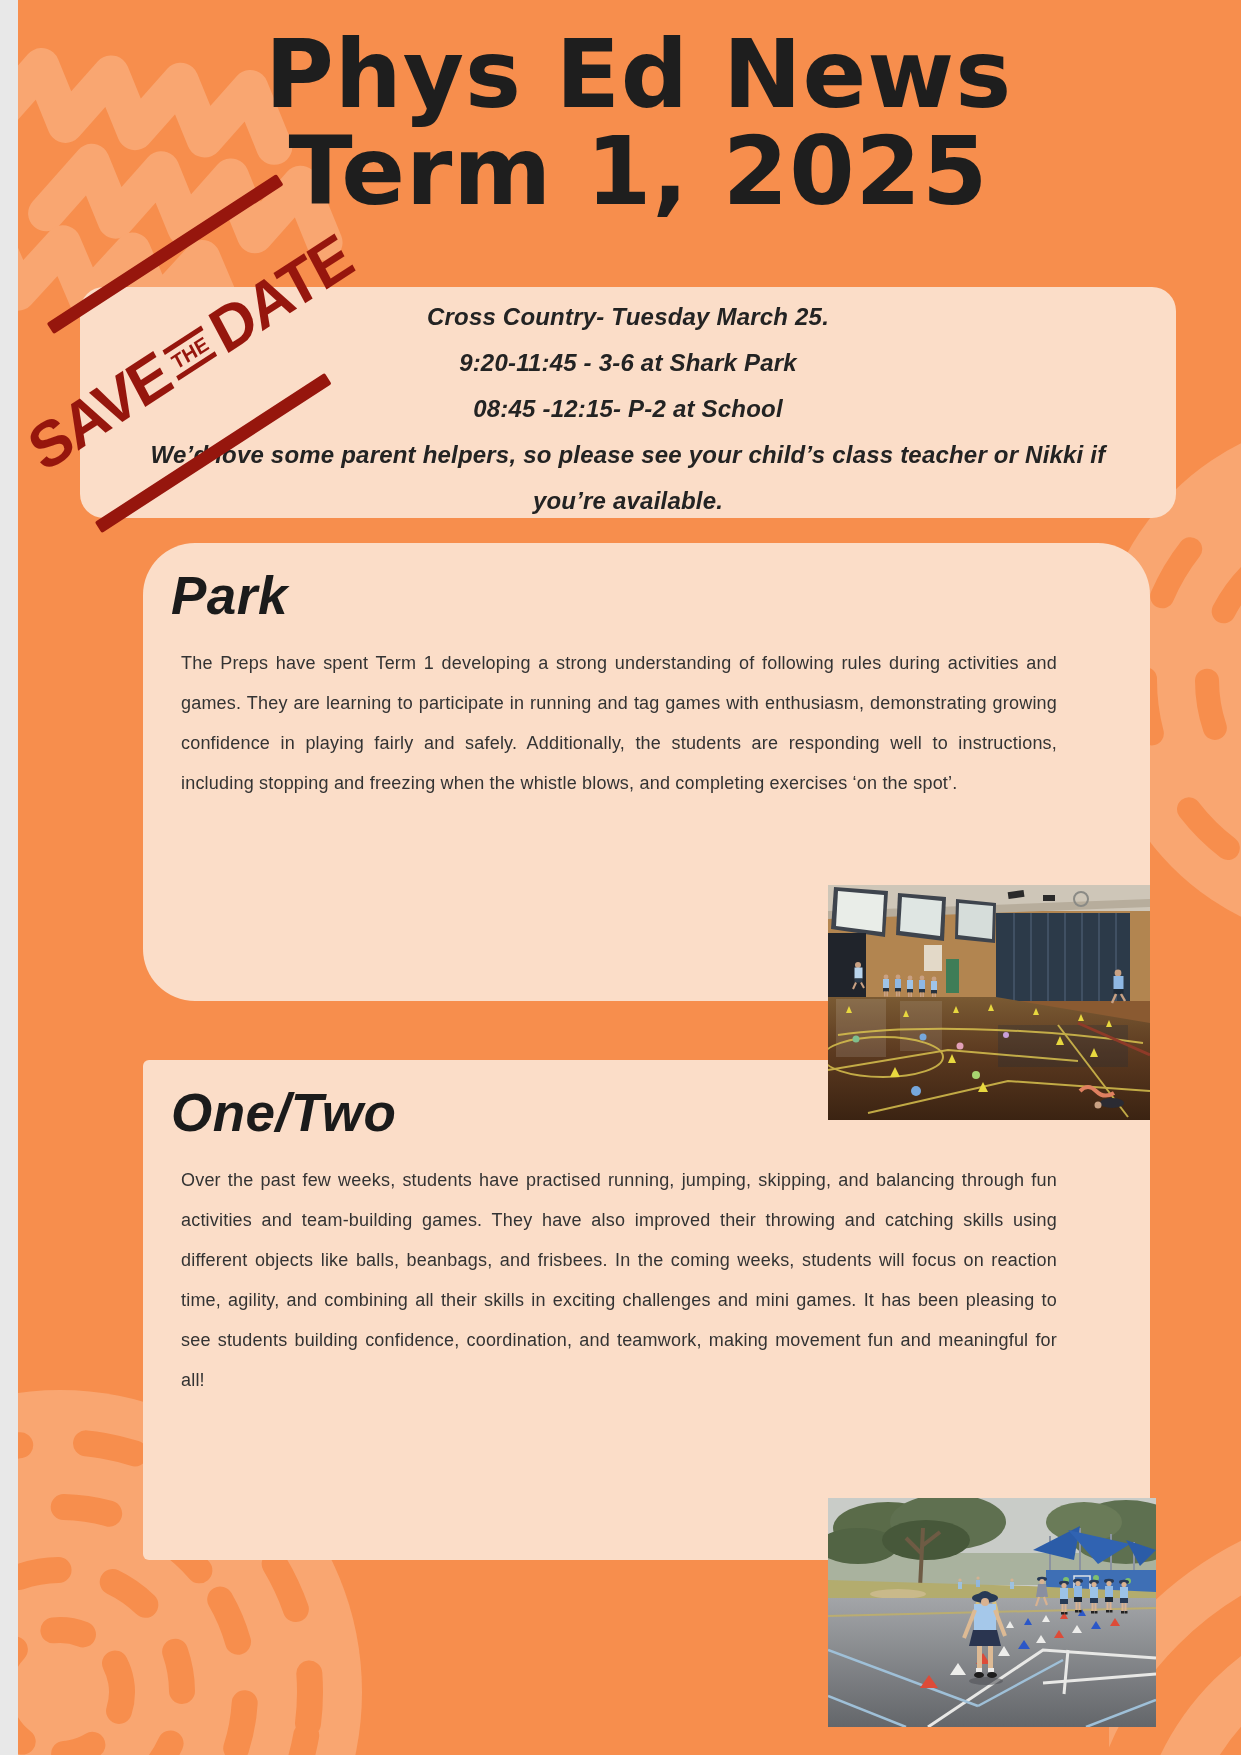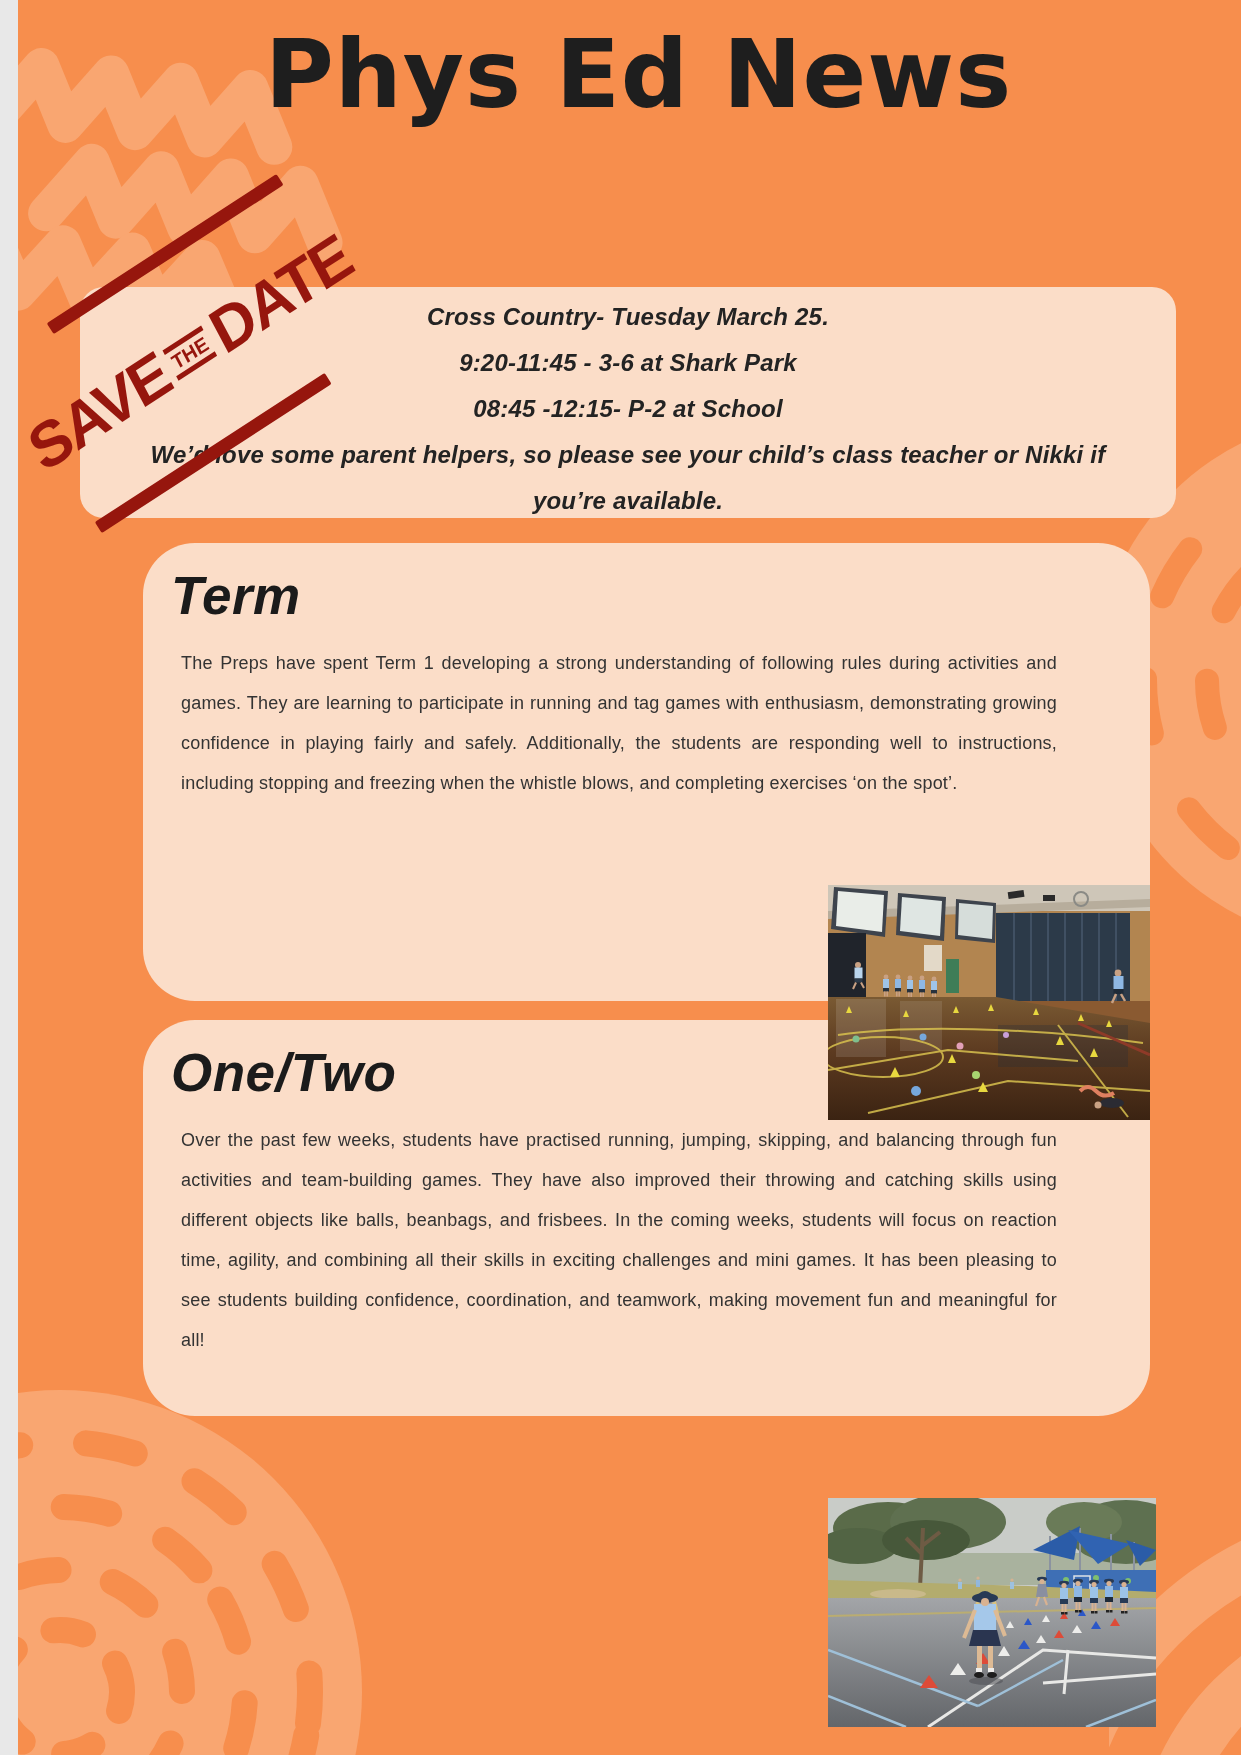--- a/index.html
+++ b/index.html
@@ -58,21 +58,21 @@
     border-top:5px solid #96160D;border-bottom:5px solid #96160D;
     padding:2px 3px;
   }
   
   .card{
     position:absolute;left:125px;width:1007px;
     background:#FBDDC8;border-radius:52px;z-index:1;
     box-sizing:border-box;
   }
   .card-prep{top:543px;height:458px;}
-  .card-onetwo{top:1020px;height:396px;}
+  .card-onetwo{top:1060px;height:500px;border-radius:6px;}
   .card h2{
     margin:24px 0 0 28px;
     font-style:italic;font-weight:900;
     font-size:53px;line-height:1.1;color:#1b1b1b;
     letter-spacing:0.5px;
   }
   .card p{
     margin:18px 0 0 38px;width:876px;
     font-size:18px;line-height:40px;
     text-align:justify;color:#333333;letter-spacing:0.2px;
@@ -117,41 +117,42 @@
 
   <svg class="deco" style="right:0;bottom:0;" width="150" height="260" viewBox="0 0 150 260">
     <g fill="none" stroke="#F9A671">
       <circle cx="300" cy="380" r="250" stroke-width="52"></circle>
       <circle cx="300" cy="380" r="350" stroke-width="48"></circle>
     </g>
   </svg>
 
   <h1 class="title">
     <span>Phys Ed News</span><br>
+    <span>Term 1, 2025</span>
   </h1>
 
   <section class="save-panel">
     <p>Cross Country- Tuesday March 25.</p>
     <p>9:20-11:45 -  3-6 at Shark Park</p>
     <p>08:45 -12:15-  P-2 at School</p>
     <p class="wrapline">We’d love some parent helpers, so please see your child’s class teacher or Nikki if you’re available.</p>
   </section>
 
   <div class="stamp">
     <div class="bar bar-top"></div>
     <div class="row">
       <span class="big">SAVE</span>
       <span class="small">THE</span>
       <span class="big">DATE</span>
     </div>
     <div class="bar bar-bottom"></div>
   </div>
 
   <section class="card card-prep">
-    <h2>Term</h2>
+    <h2>Park</h2>
     <p>The Preps have spent Term 1 developing a strong understanding of following rules during activities and games. They are learning to participate in running and tag games with enthusiasm, demonstrating growing confidence in playing fairly and safely. Additionally, the students are responding well to instructions, including stopping and freezing when the whistle blows, and completing exercises ‘on the spot’.</p>
   </section>
 
   <section class="card card-onetwo">
     <h2>One/Two</h2>
     <p>Over the past few weeks, students have practised running, jumping, skipping, and balancing through fun activities and team-building games. They have also improved their throwing and catching skills using different objects like balls, beanbags, and frisbees. In the coming weeks, students will focus on reaction time, agility, and combining all their skills in exciting challenges and mini games. It has been pleasing to see students building confidence, coordination, and teamwork, making movement fun and meaningful for all!</p>
   </section>
 
   <div class="photo photo-gym" role="img" aria-label="Students running between yellow cones on a polished wooden floor in the school hall">
     <svg viewBox="0 0 322 235" preserveAspectRatio="none">

